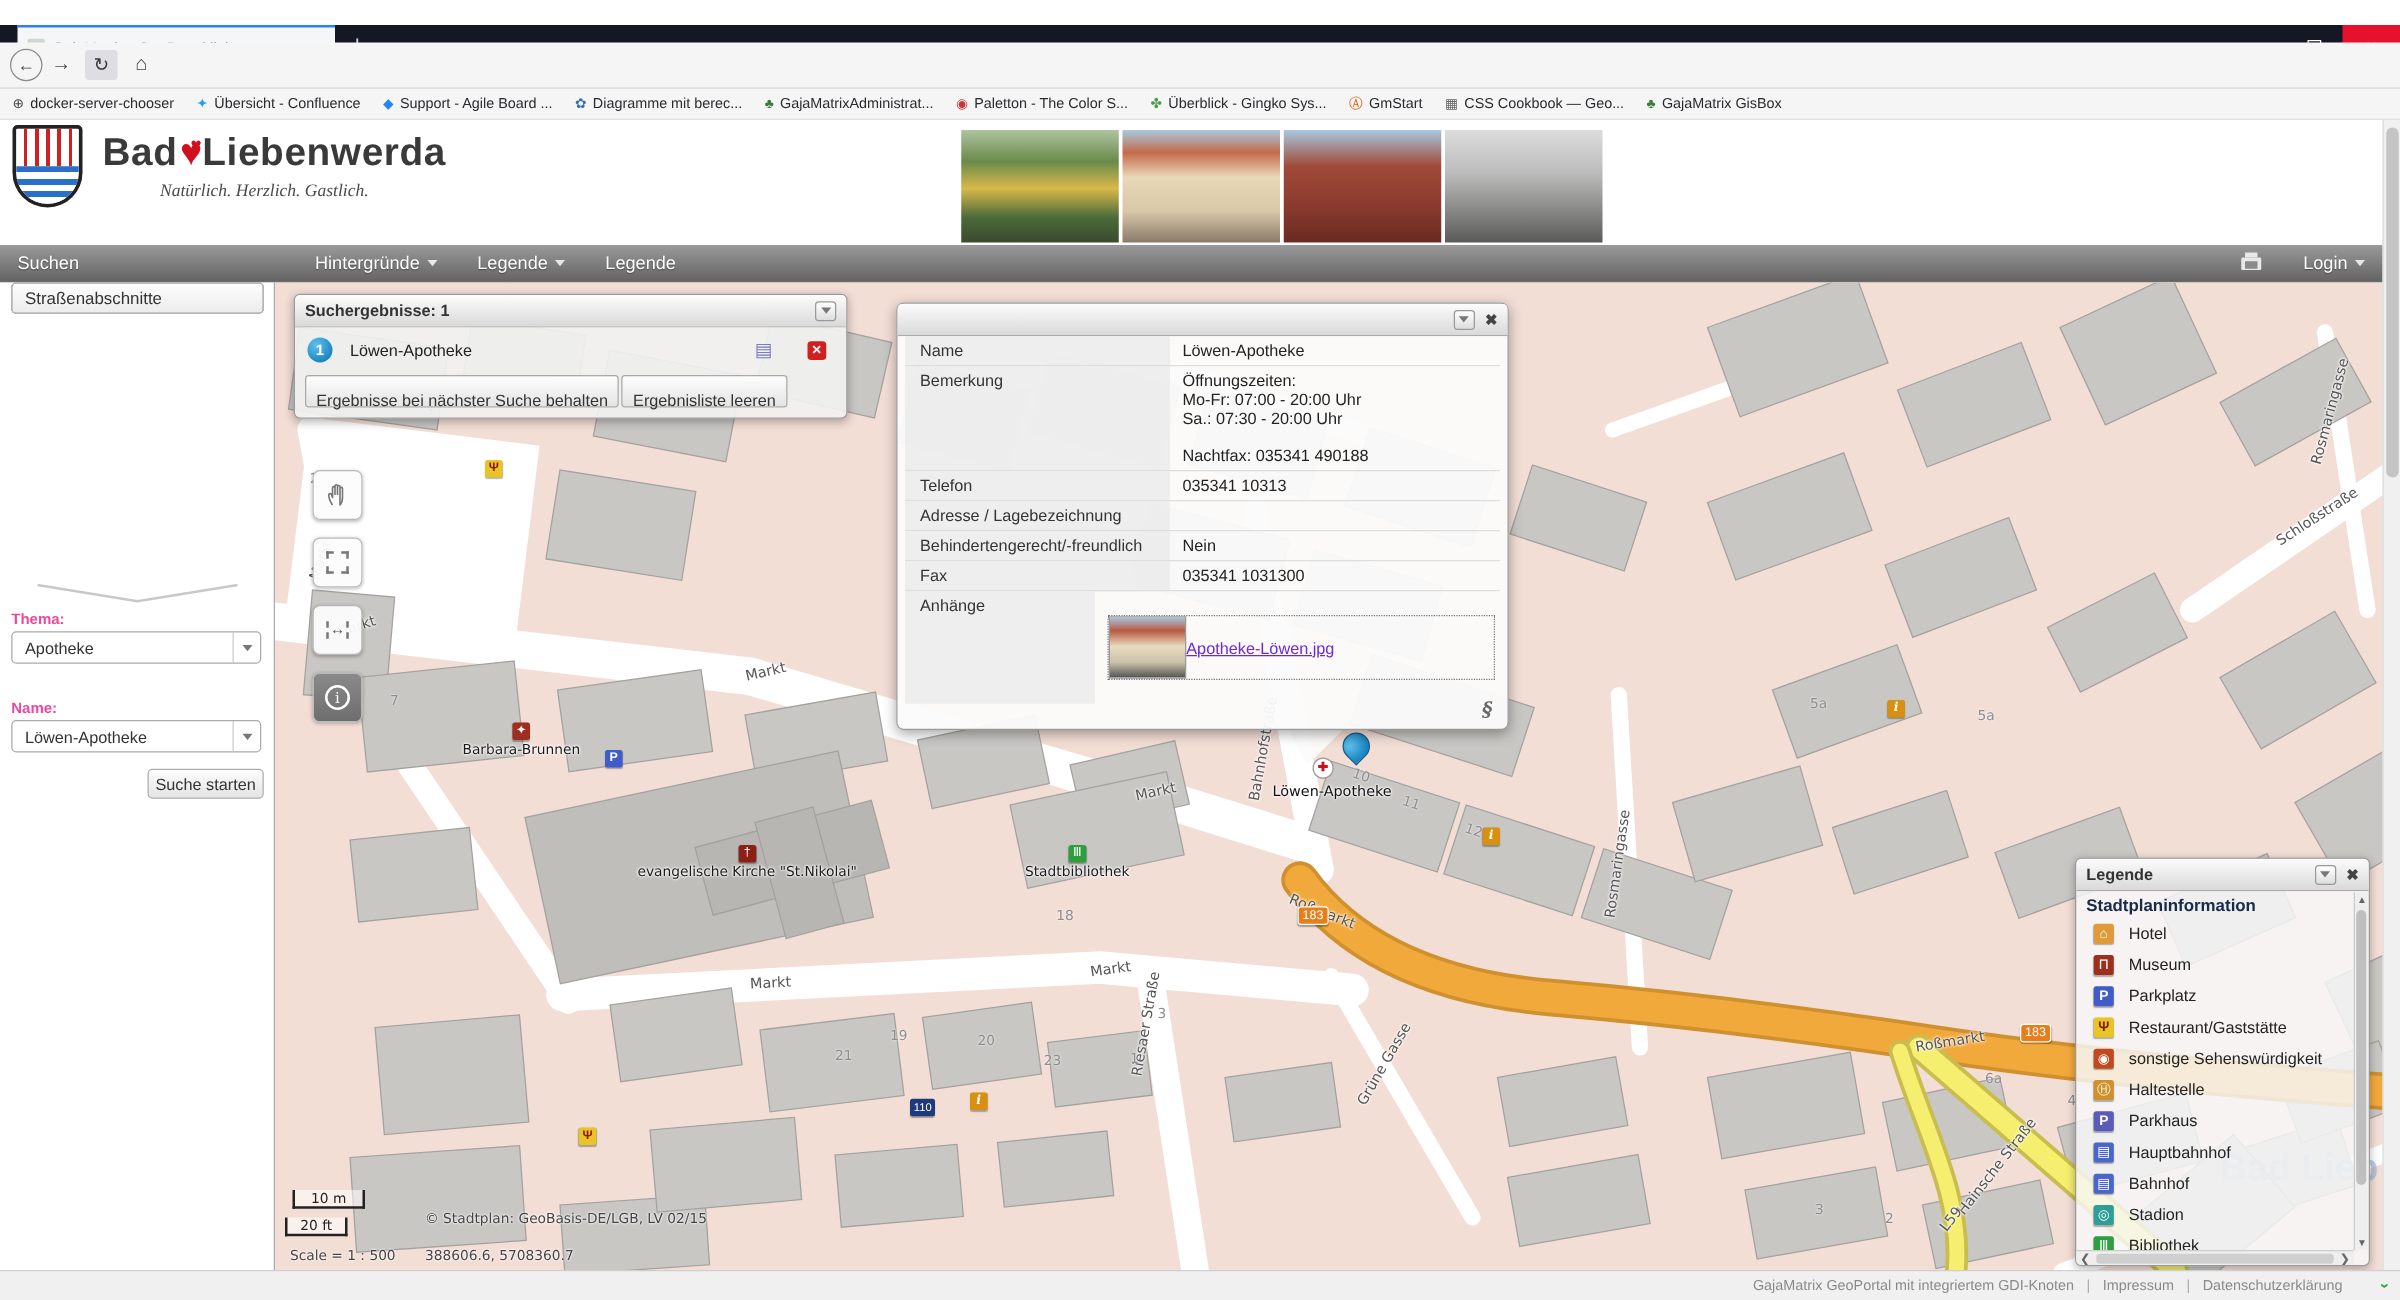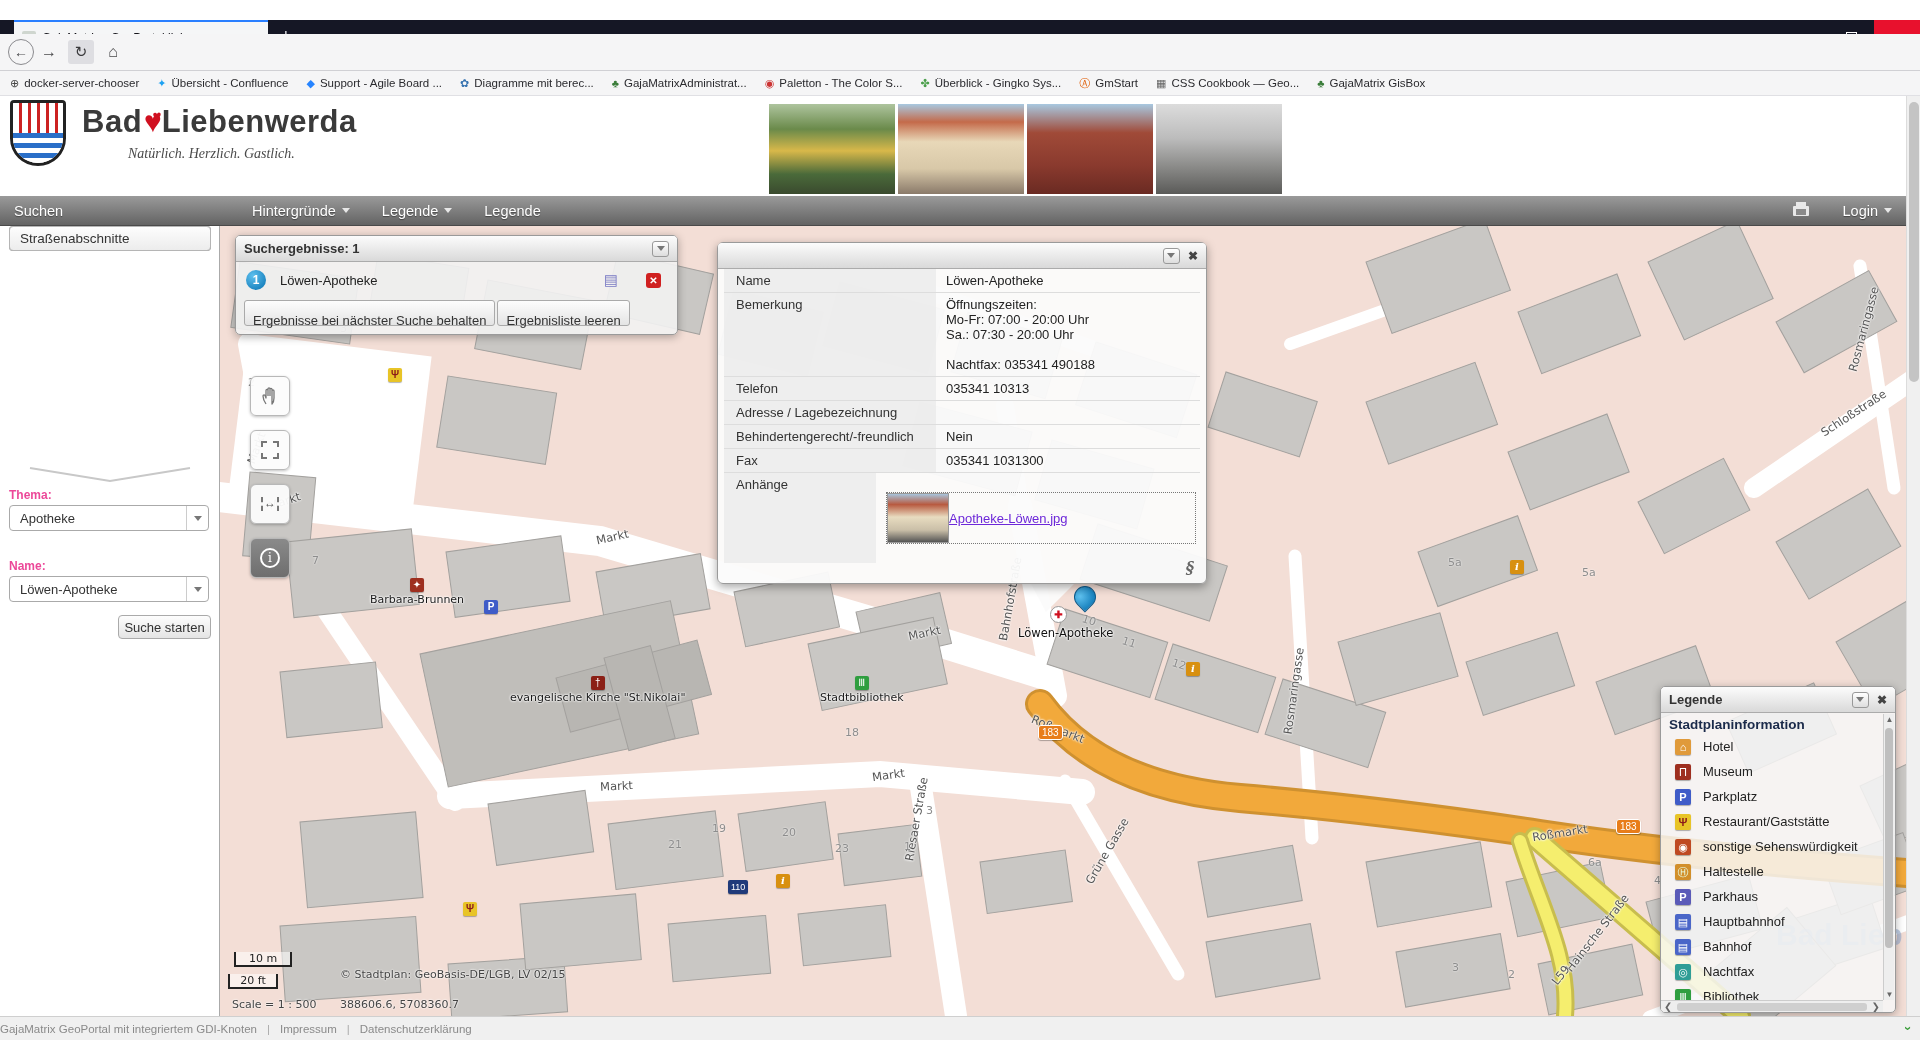--- a/index.html
+++ b/index.html
@@ -149,21 +149,21 @@
   .lg-ico { width:16px; height:16px; border-radius:2px; font-size:11px; line-height:16px; text-align:center; box-shadow:0 1px 1px rgba(0,0,0,.3); }
   .lg-label { font-size:13px; color:#222; }
   #lg-vscroll { position:absolute; right:1px; top:27px; bottom:12px; width:11px; background:#eee; border-left:1px solid #ccc; }
   #lg-vthumb { position:absolute; left:1px; right:1px; top:14px; height:220px; background:#bfbfbf; border-radius:4px; }
   .lg-varrow { position:absolute; left:0; width:11px; font-size:8px; color:#666; text-align:center; }
   #lg-hscroll { position:absolute; left:0; right:12px; bottom:0; height:12px; background:#eee; border-top:1px solid #ccc; display:flex; align-items:center; }
   #lg-hthumb { flex:1; height:8px; margin:0 2px; background:#cfcfcf; border-radius:3px; }
   .lg-harrow { font-size:10px; color:#666; padding:0 3px; }
 
   
-  #footer { position:absolute; left:0; top:1016px; width:1920px; height:24px; background:#f0f0f0; border-top:1px solid #cfcfcf; display:flex; align-items:center; padding-right:30px; gap:10px; font-size:11.5px; color:#8a8a8a; }
+  #footer { position:absolute; left:0; top:1016px; width:1920px; height:24px; background:#f0f0f0; border-top:1px solid #cfcfcf; display:flex; align-items:center; justify-content:flex-end; padding-right:46px; gap:10px; font-size:11.5px; color:#8a8a8a; }
   #footer .sep { color:#aaa; }
   #footer-chevron { position:absolute; right:10px; color:#3a9e3a; font-weight:bold; font-size:13px; transform:rotate(90deg); }
   #pagescrollbar { position:absolute; right:0; top:96px; width:14px; height:920px; background:#f0f0f0; border-left:1px solid #dcdcdc; z-index:60; }
   #pagescroll-thumb { position:absolute; left:2px; top:6px; width:10px; height:280px; background:#c4c4c4; border-radius:5px; }
 </style>
 </head>
 <body>
 
 <div id="screen">
 
@@ -683,21 +683,21 @@
             <div class="lg-item">
               <span class="lg-ico" style="background: rgb(74, 102, 200); color: rgb(255, 255, 255);">▤</span>
               <span class="lg-label">Hauptbahnhof</span>
             </div>
             <div class="lg-item">
               <span class="lg-ico" style="background: rgb(74, 102, 200); color: rgb(255, 255, 255);">▤</span>
               <span class="lg-label">Bahnhof</span>
             </div>
             <div class="lg-item">
               <span class="lg-ico" style="background: rgb(47, 158, 150); color: rgb(255, 255, 255);">◎</span>
-              <span class="lg-label">Nachtfax</span>
+              <span class="lg-label">Stadion</span>
             </div>
             <div class="lg-item">
               <span class="lg-ico" style="background: rgb(47, 158, 63); color: rgb(255, 255, 255);">Ⅲ</span>
               <span class="lg-label">Bibliothek</span>
             </div>
           </div>
         <div id="lg-vscroll">
           <span class="lg-varrow" style="top:1px">▲</span>
           <div id="lg-vthumb"></div>
           <span class="lg-varrow" style="bottom:1px">▼</span>

